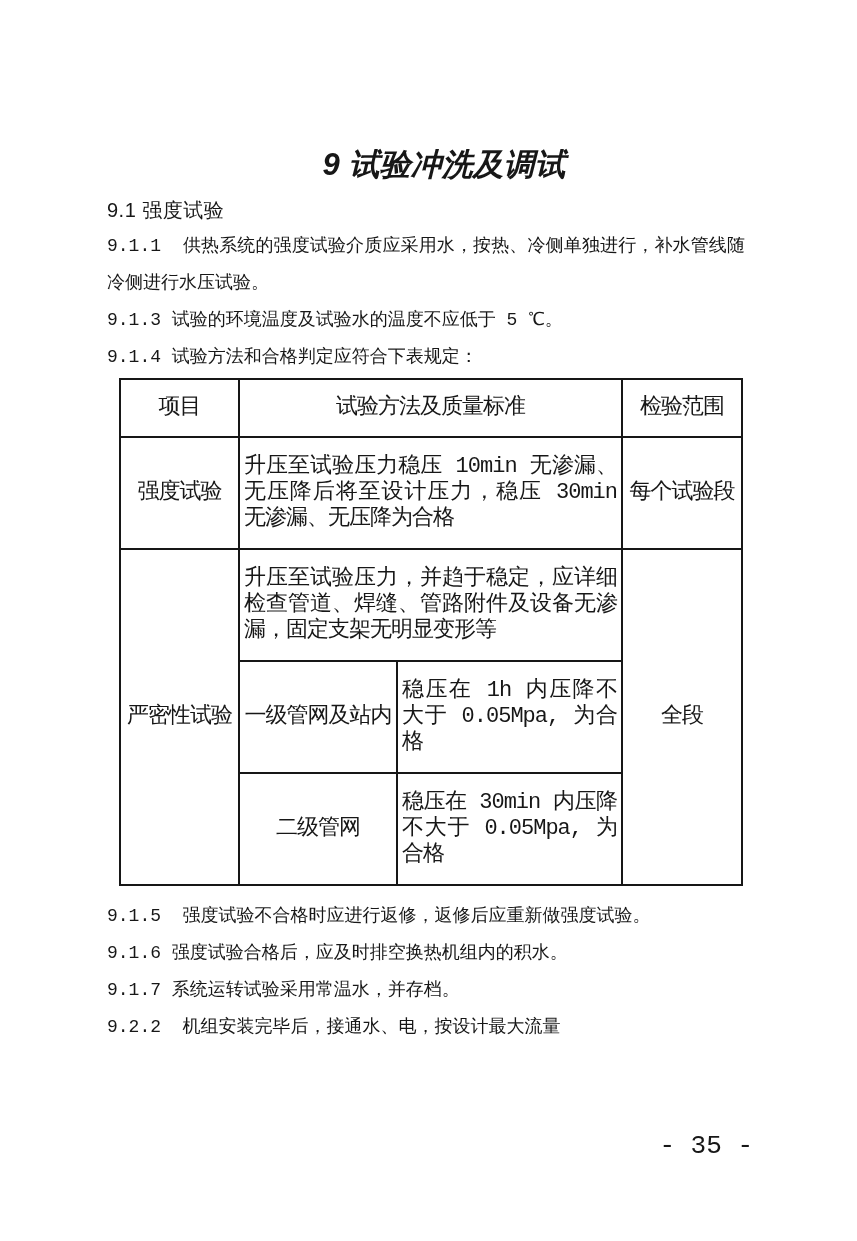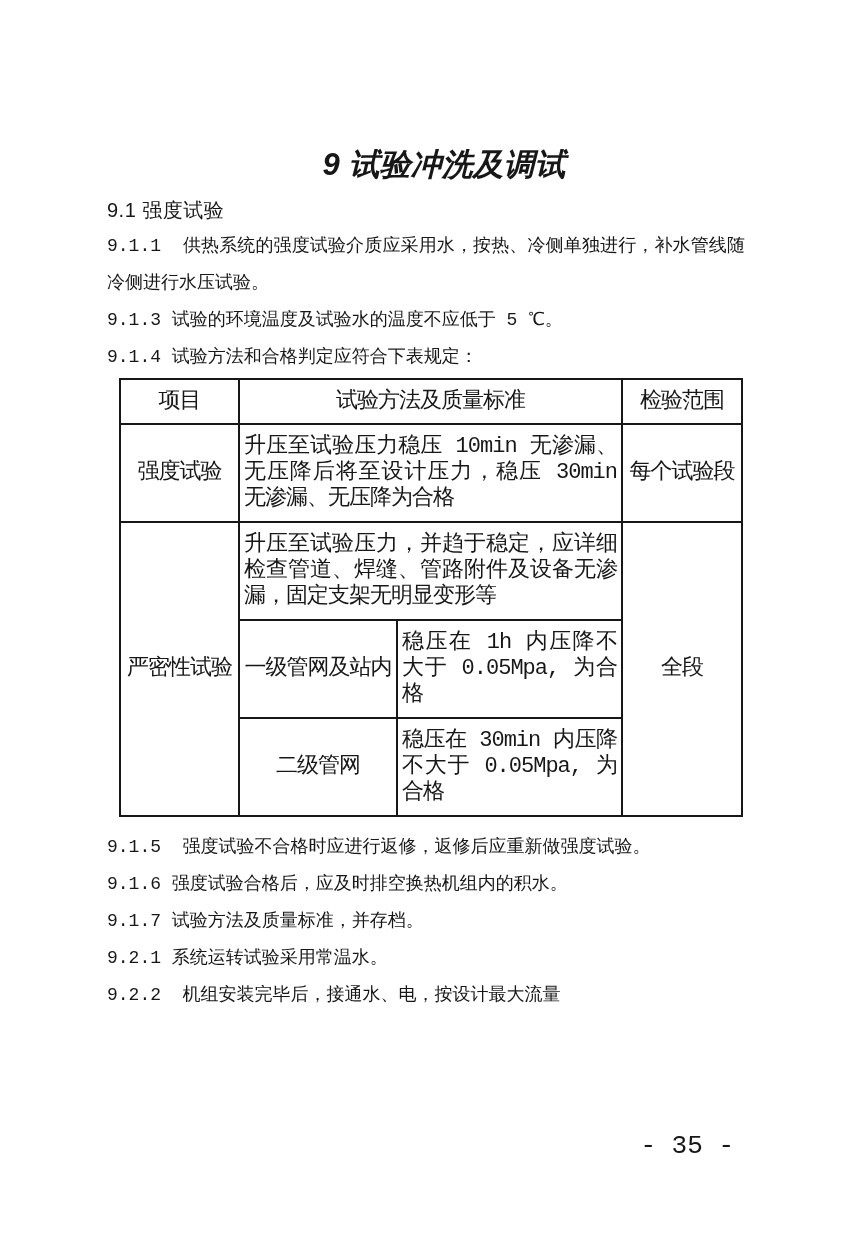--- a/index.html
+++ b/index.html
@@ -49,35 +49,35 @@
     border-collapse: collapse;
     table-layout: fixed;
     width: 622px;
     margin: 2px 0 0 12px;
   }
   .spec td {
     border: 2px solid #171717;
     font-size: 22px;
     line-height: 26px;
     vertical-align: middle;
-    padding: 9px 4px;
+    padding: 16px 4px;
     letter-spacing: -1px;
     overflow: hidden;
   }
   .spec td.c { text-align: center; padding: 1px 0; }
   .spec td.j { text-align: justify; }
-  tr.rh  { height: 45px; }
+  tr.rh  { height: 58px; }
   tr.r1  { height: 89px; }
   tr.r2a { height: 79px; }
   tr.r2b { height: 69px; }
   tr.r2c { height: 74px; }
   .pageno {
     position: absolute;
     top: 1131px;
-    right: 123px;
+    right: 104px;
     font-size: 26px;
     line-height: 30px;
     white-space: pre;
   }
 </style>
 </head>
 <body>
 
 <div class="doc">
 
@@ -118,21 +118,20 @@
     </tr>
     <tr class="r2c">
       <td class="c">二级管网</td>
       <td class="j">稳压在 30min 内压降不大于 0.05Mpa, 为合格</td>
     </tr>
   </tbody>
     </table>
 
   <p class="clause mt">9.1.5  强度试验不合格时应进行返修，返修后应重新做强度试验。</p>
   <p class="clause">9.1.6 强度试验合格后，应及时排空换热机组内的积水。</p>
-  <p class="clause">9.1.7 试验方法及质量标准，并存档。</p>
+  <p class="clause">9.1.7 系统运转试验采用常温水，并存档。</p>
 
 
-  <p class="clause">9.2.1 系统运转试验采用常温水。</p>
   <p class="clause">9.2.2  机组安装完毕后，接通水、电，按设计最大流量</p>
 
 </div>
 
 <div class="pageno">- 35 -</div>
 
 </body></html>

